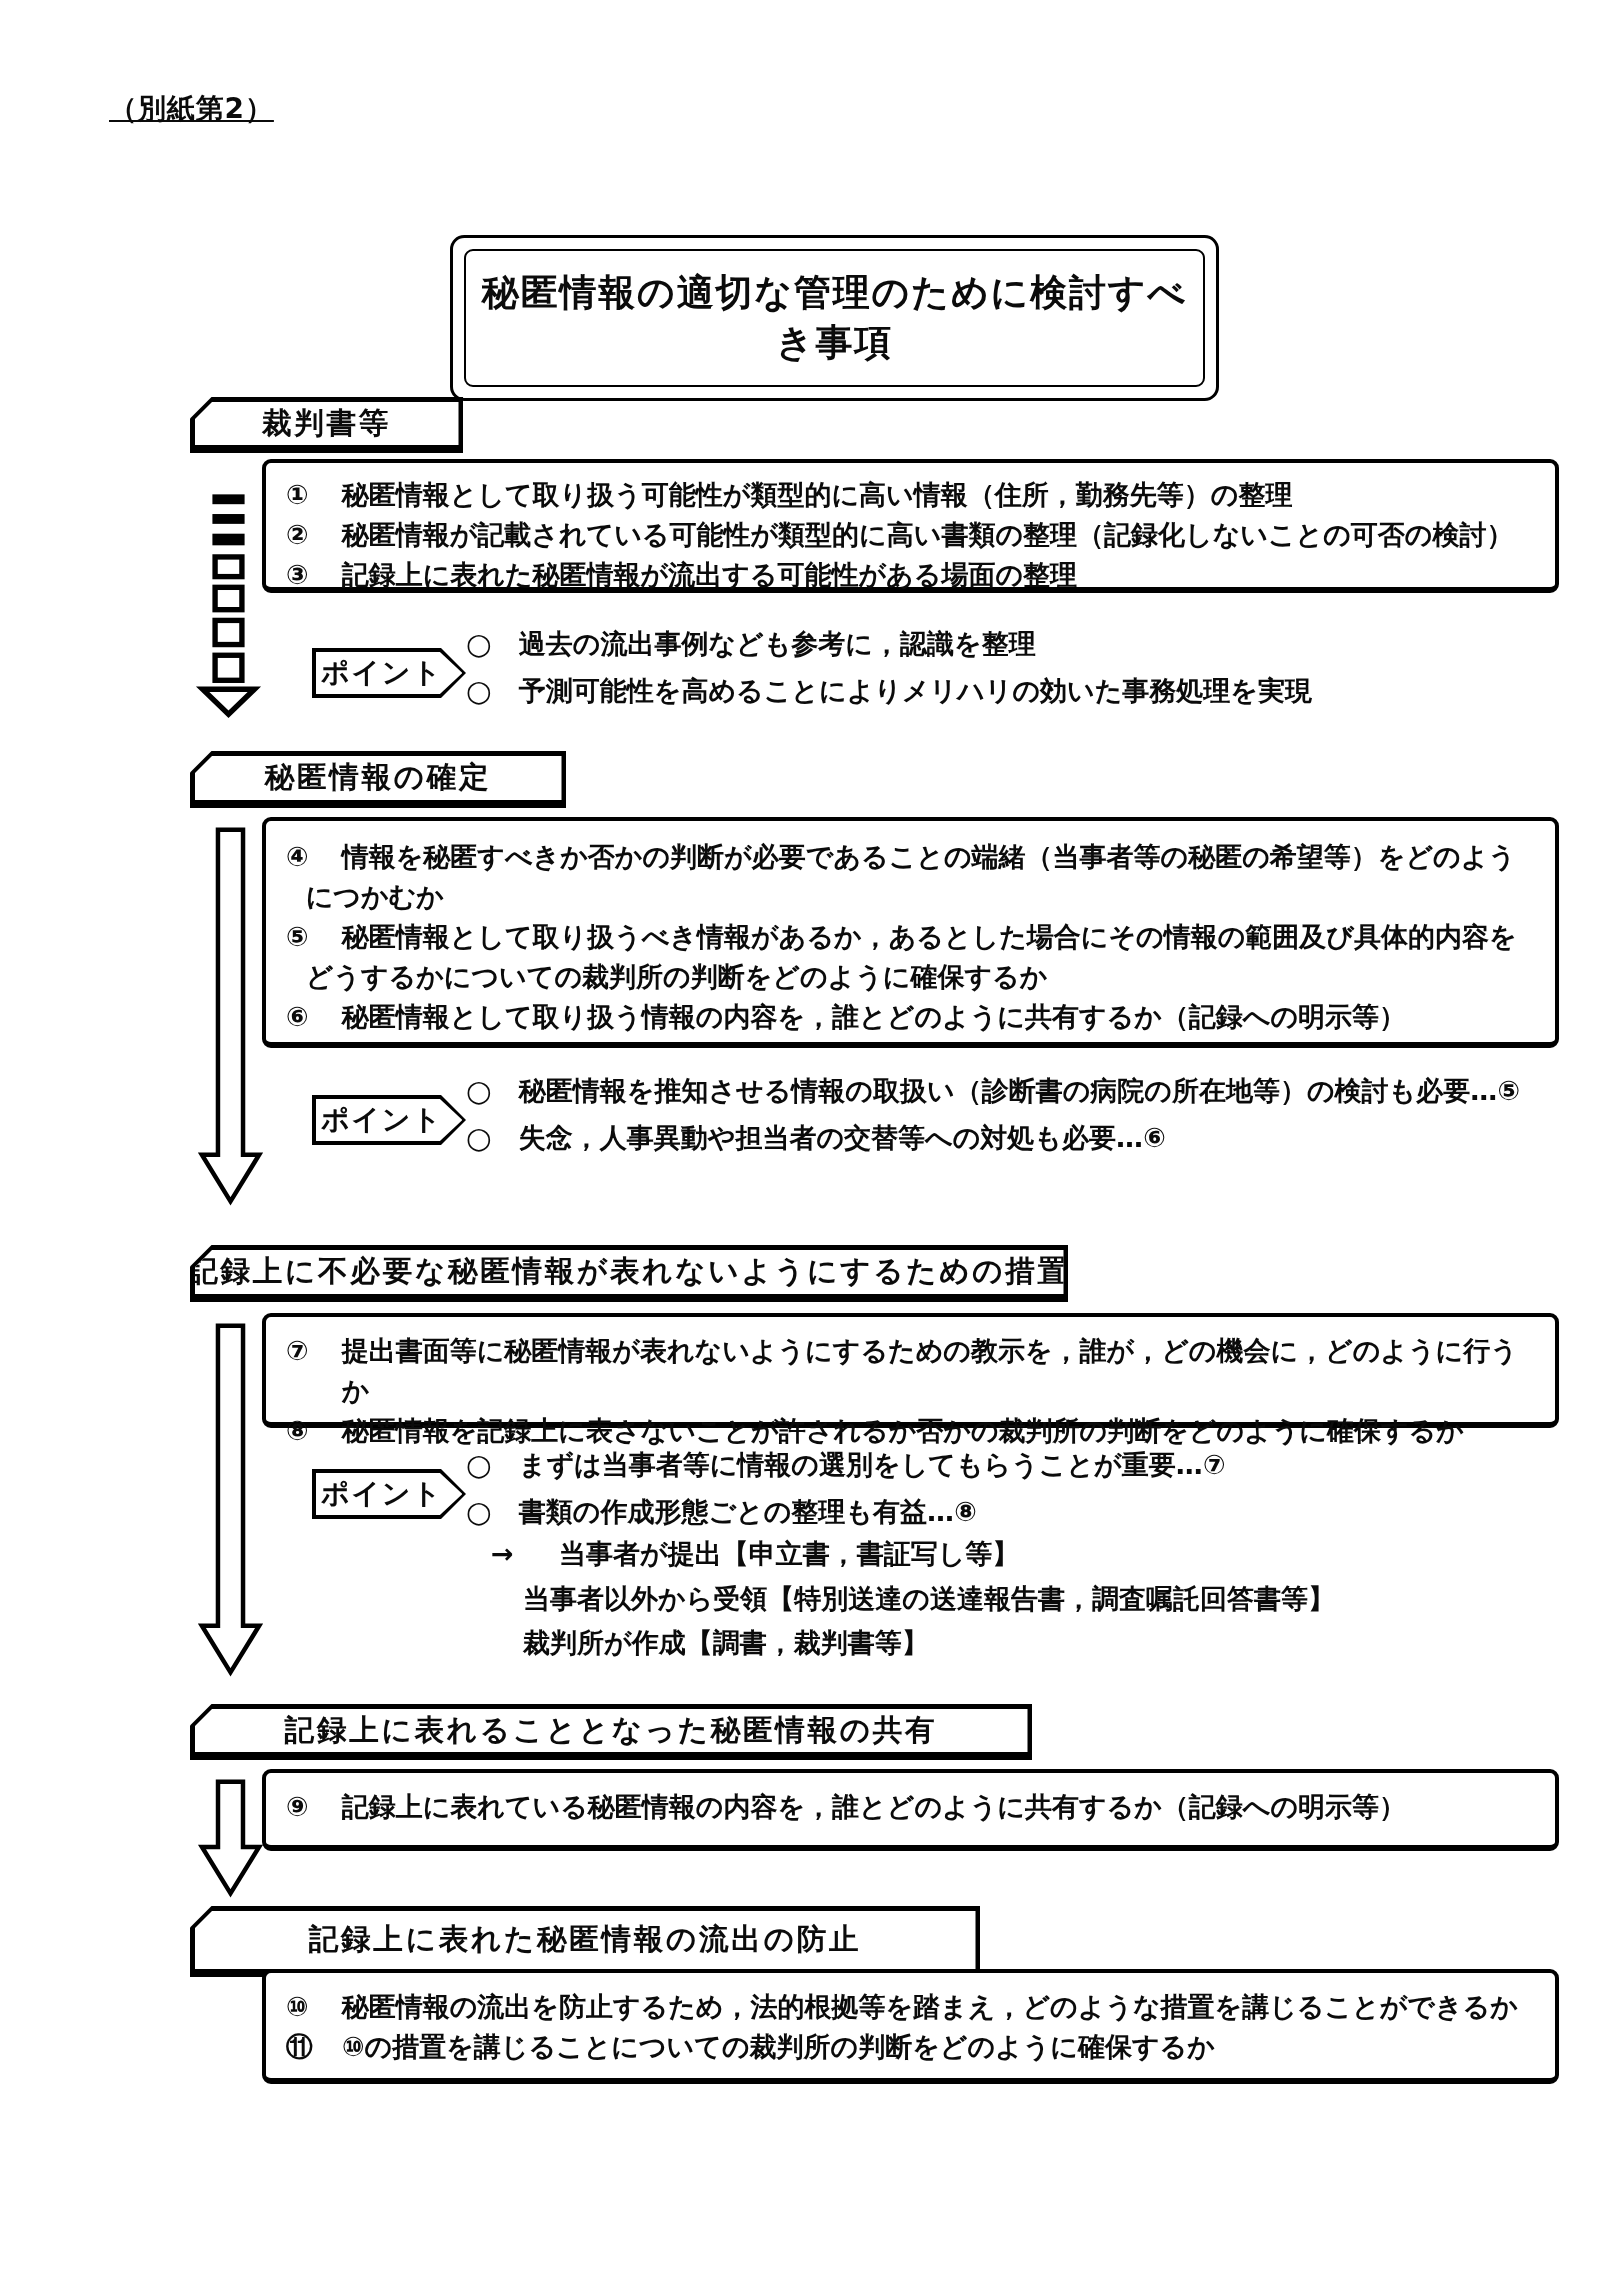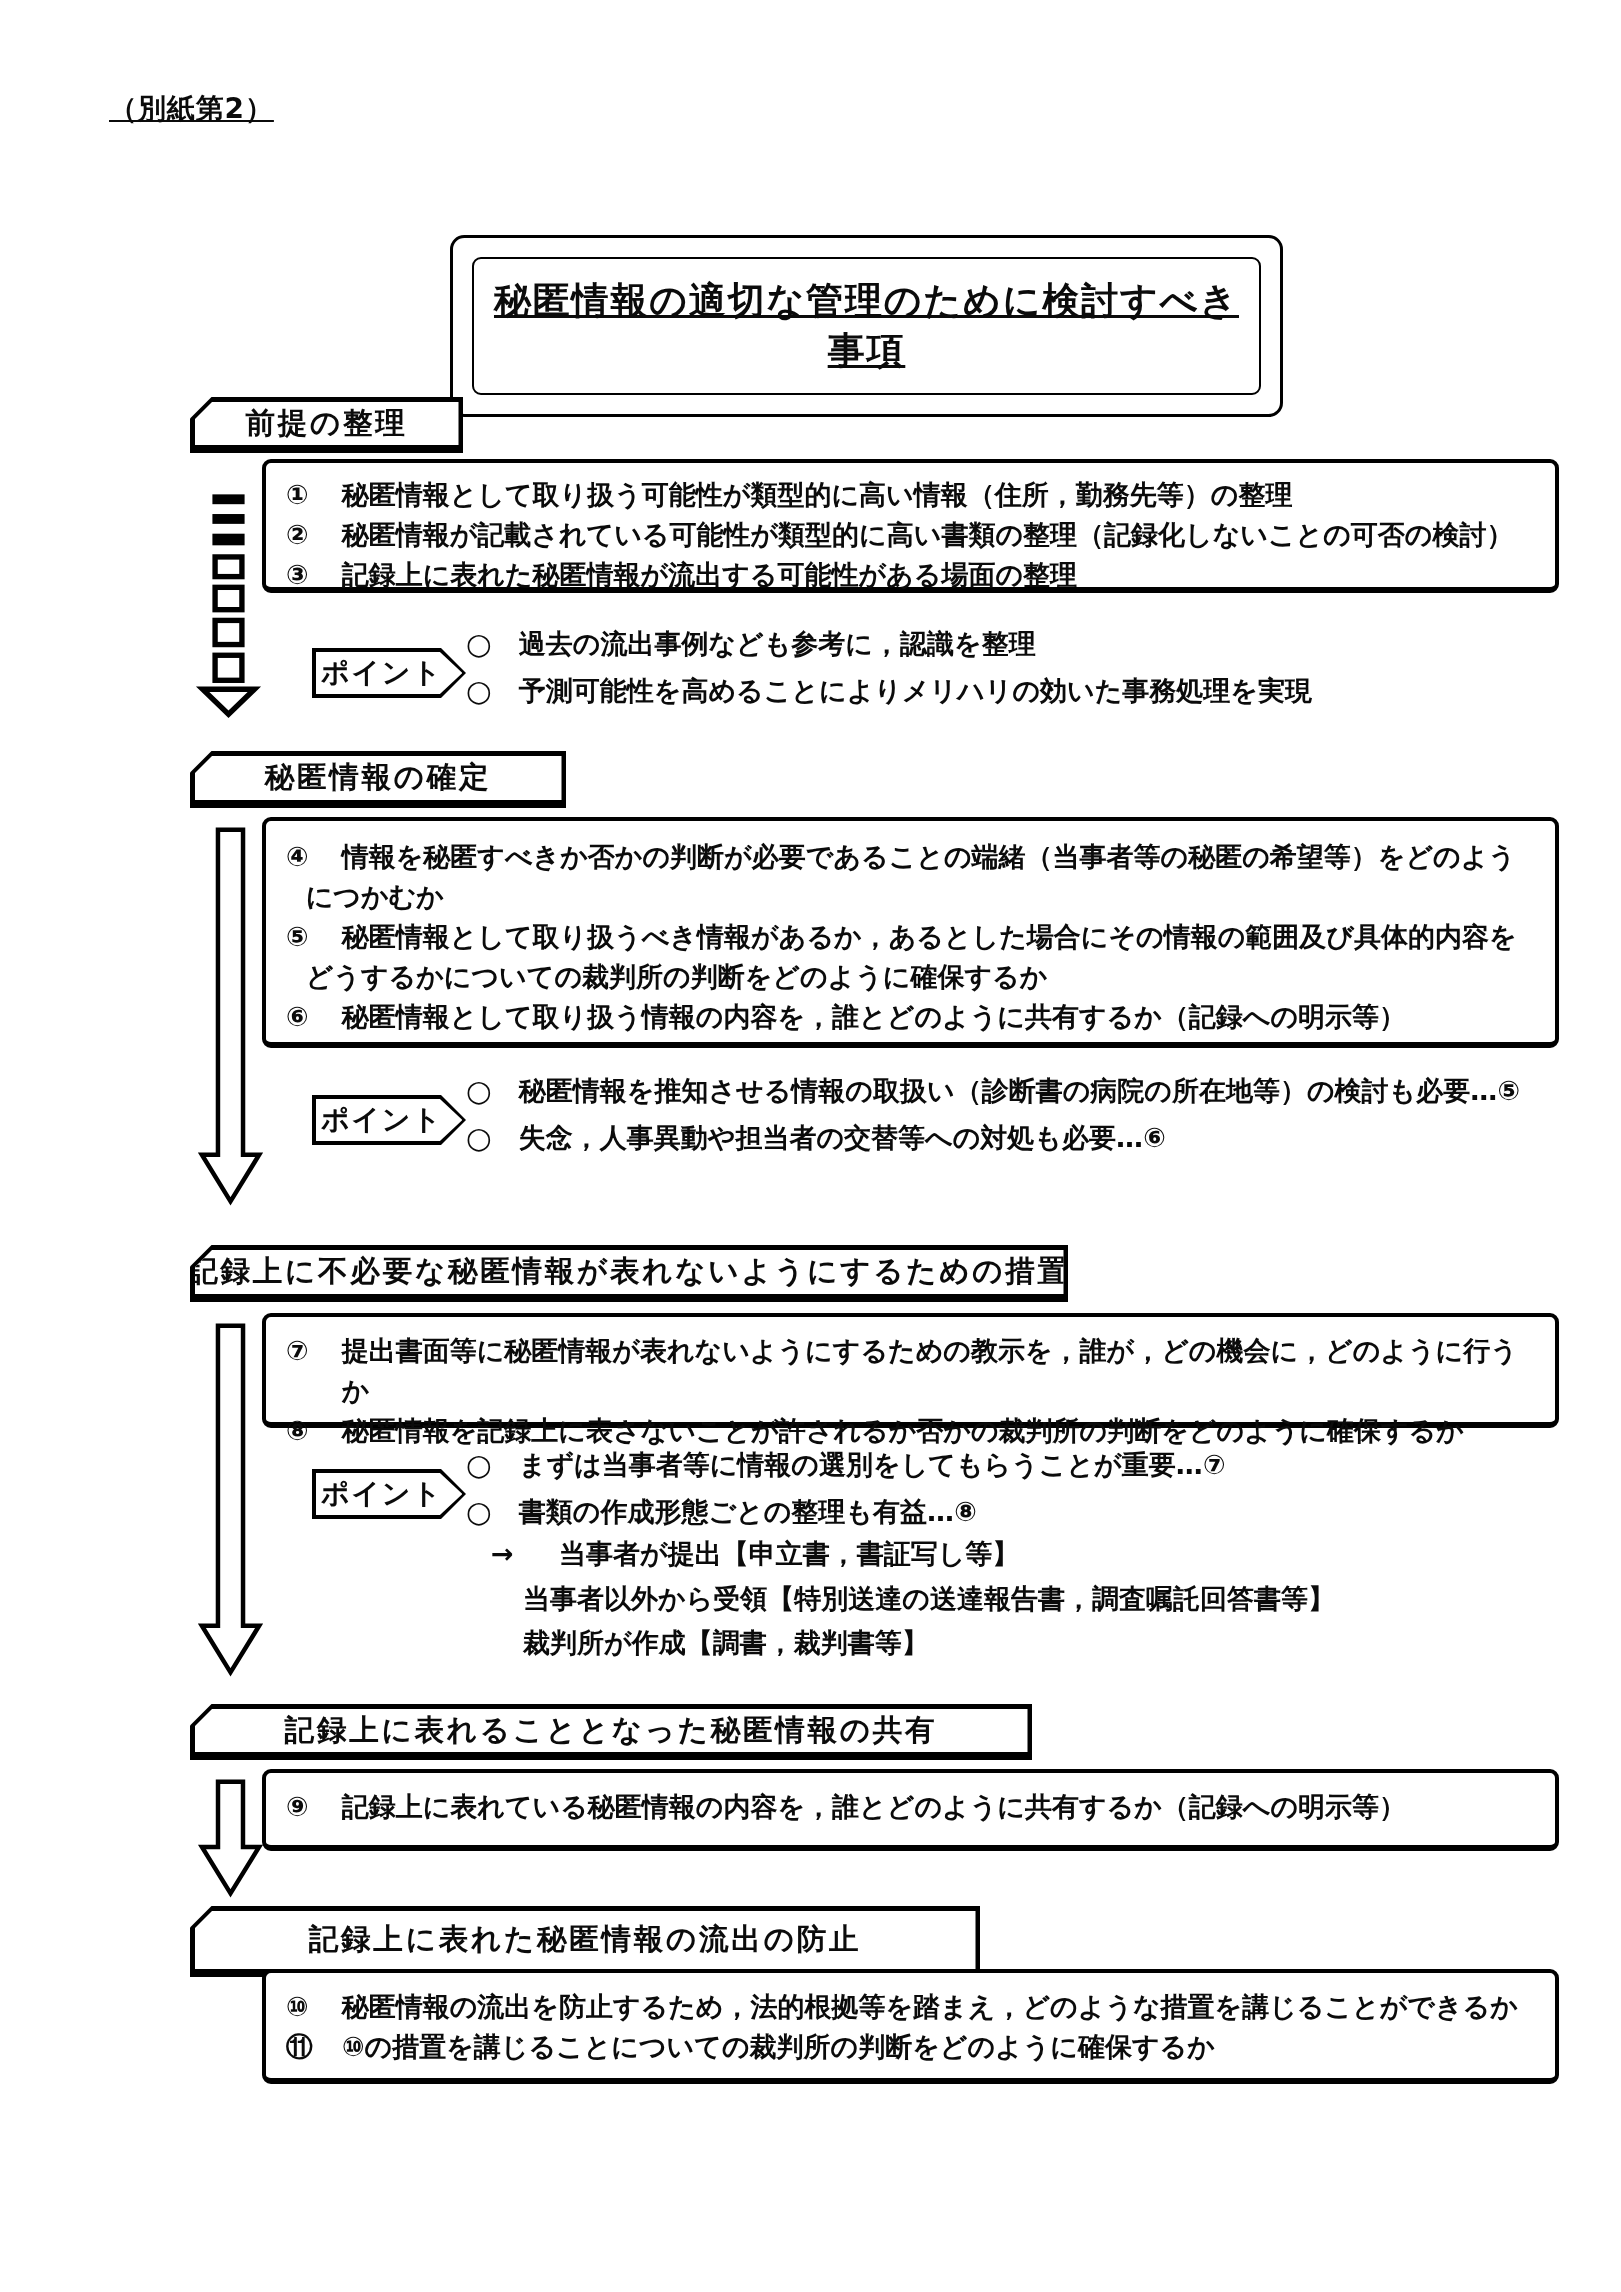--- a/index.html
+++ b/index.html
@@ -3,21 +3,21 @@
 <meta charset="utf-8">
 <style>
   html,body{margin:0;padding:0;}
   body{
     width:1622px;height:2293px;position:relative;background:#ffffff;
     font-family:"DejaVu Sans","Liberation Sans",sans-serif;
     font-weight:bold;color:#0b0b0b;overflow:hidden;
   }
   .annotation{position:absolute;left:109px;top:90px;font-size:28px;letter-spacing:0.9px;text-decoration:underline;}
 
-  .title-outer{position:absolute;left:450px;top:235px;width:833px;border:3.6px solid #000;border-radius:14.3px;padding:19px;box-sizing:border-box;background:#fff;text-decoration:underline;}
+  .title-outer{position:absolute;left:450px;top:235px;width:769px;border:3.6px solid #000;border-radius:14.3px;padding:11px;box-sizing:border-box;background:#fff;}
   .title-inner{border:2.7px solid #000;border-radius:9px;text-align:center;font-size:37px;padding:17px 5.4px;letter-spacing:1.8px;}
 
   .sec-header{position:absolute;background:#000;clip-path:polygon(21.5px 0,100% 0,100% 100%,0 100%,0 21.5px);}
   .sec-header-inner{position:absolute;left:4.5px;right:4.5px;top:4.5px;bottom:8px;background:#fff;
     clip-path:polygon(18px 0,100% 0,100% 100%,0 100%,0 18px);
     display:flex;align-items:center;justify-content:center;font-size:29.6px;letter-spacing:2.7px;white-space:nowrap;}
 
   .content-box{position:absolute;border:4.5px solid #000;border-bottom-width:6.3px;border-radius:9px;background:#fff;
     padding:11.6px 19.7px;box-sizing:border-box;font-size:27px;line-height:40px;}
   .item{display:flex;align-items:flex-start;}
@@ -46,21 +46,21 @@
 <body>
 
 <div class="annotation">（別紙第2）</div>
 
 <div class="title-outer">
   <div class="title-inner">秘匿情報の適切な管理のために検討すべき事項</div>
 </div>
 
 <div class="sec-header" style="left:190px;top:397px;width:273px;height:56px;">
   <div class="sec-header-inner">
-      <span>前提の整理</span>
+      <span>裁判書等</span>
     </div>
 </div>
 <div class="content-box" style="left:262px;top:459px;width:1297px;height:134px;">
   <div class="item">
     <span class="num">①</span>
     <span class="itext"><span>秘匿情報として取り扱う可能性が類型的に高い情報（住所，勤務先等）の整理</span></span>
   </div>
   <div class="item">
     <span class="num">②</span>
     <span class="itext"><span>秘匿情報が記載されている可能性が類型的に高い書類の整理（記録化しないことの可否の検討）</span></span>

